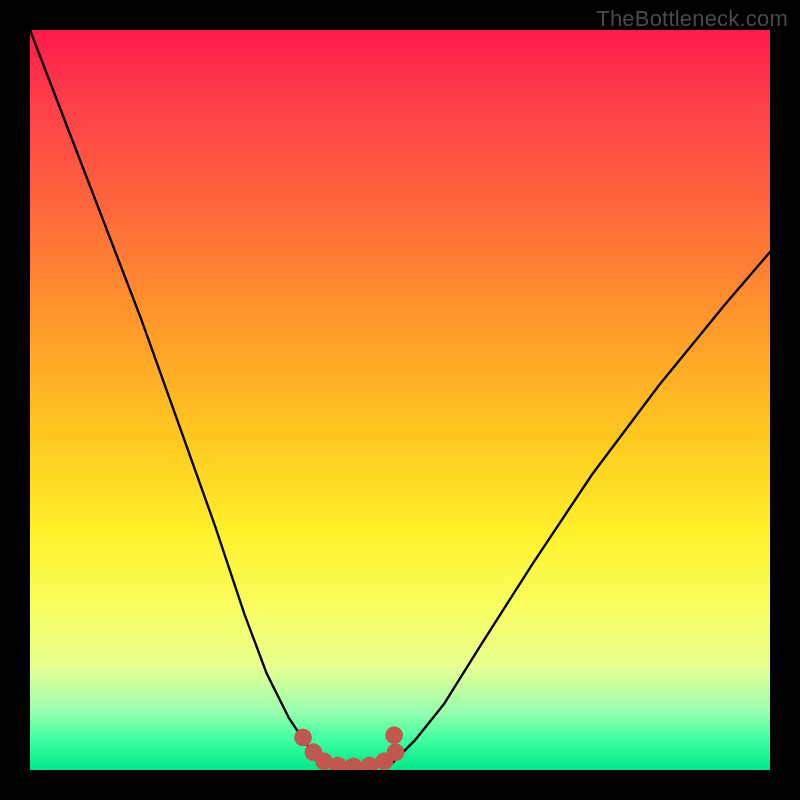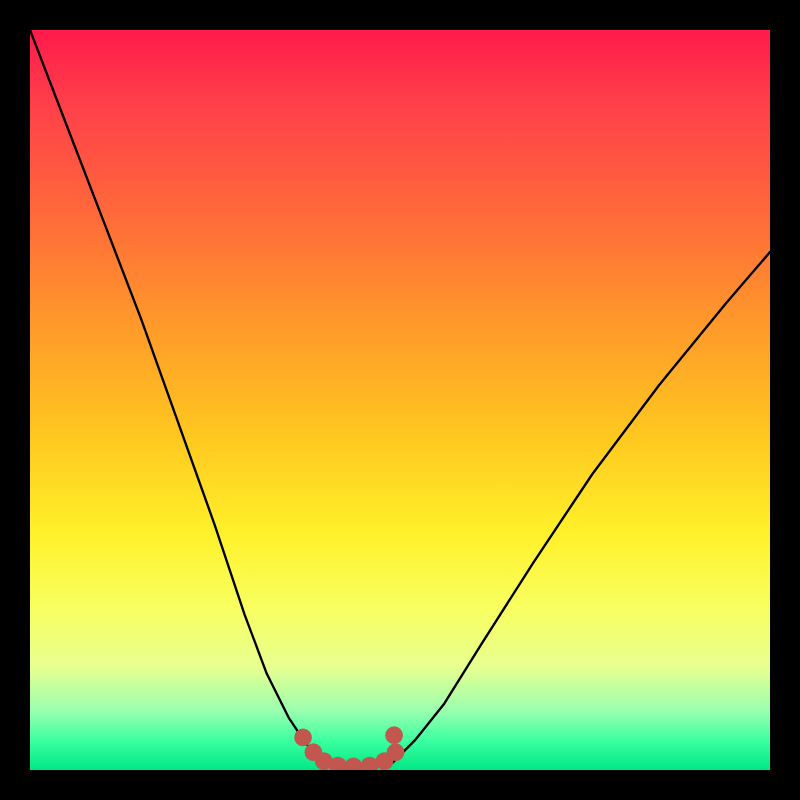--- a/index.html
+++ b/index.html
@@ -62,20 +62,21 @@
     position: absolute;
     inset: 0;
     z-index: 6;
   }
 </style>
 </head>
 <body>
 
 <div class="stage">
 
+  <div class="watermark">TheBottleneck.com</div>
 
   <div class="plot-frame">
     <div class="gradient"></div>
 
     <svg class="curve-layer" viewBox="0 0 740 740" preserveAspectRatio="none">
       <path id="curve-path" fill="none" stroke="#000000" stroke-width="2.37" stroke-linecap="round" stroke-linejoin="round" d="M 0.00 0.00 L 37.00 96.20 L 74.00 192.40 L 111.00 288.60 L 148.00 392.20 L 185.00 495.80 L 214.60 584.60 L 236.80 643.80 L 259.00 688.20 L 273.80 710.40 L 284.90 725.20 L 293.78 732.60 L 293.78 732.60 L 310.80 735.56 L 329.30 736.30 L 347.80 735.56 L 362.60 732.60 L 362.60 732.60 L 384.80 710.40 L 414.40 673.40 L 451.40 614.20 L 503.20 532.80 L 562.40 444.00 L 629.00 355.20 L 695.60 273.80 L 740.00 222.00 "></path>
     </svg>
 
     <svg class="dots-layer" viewBox="0 0 740 740" preserveAspectRatio="none">
       <g id="dots-group">

